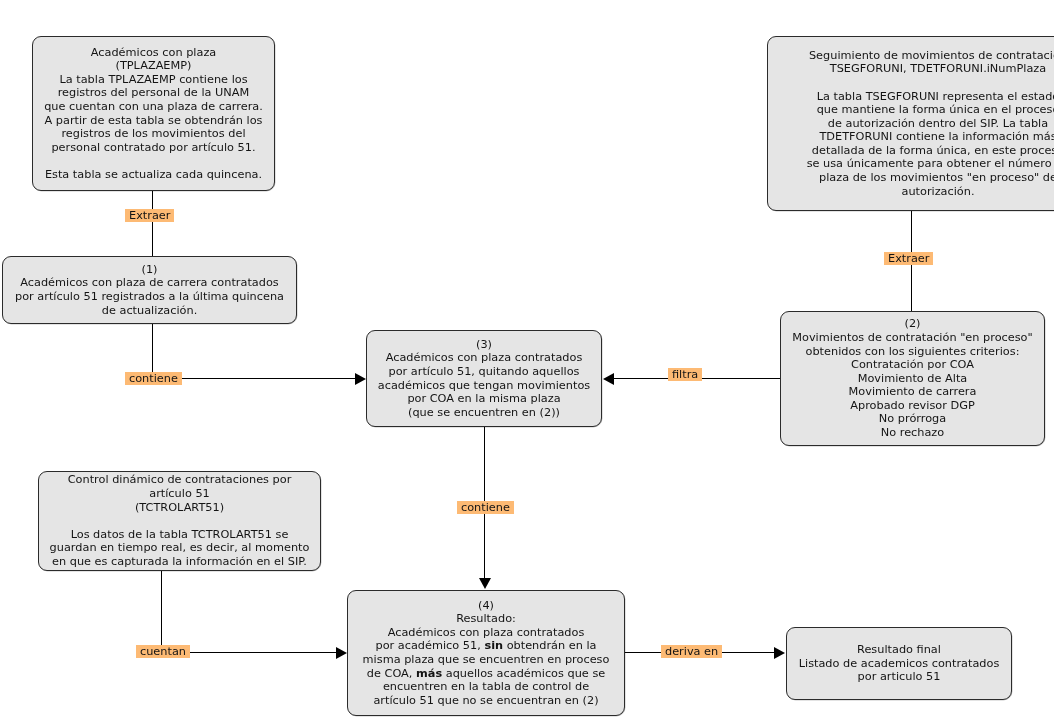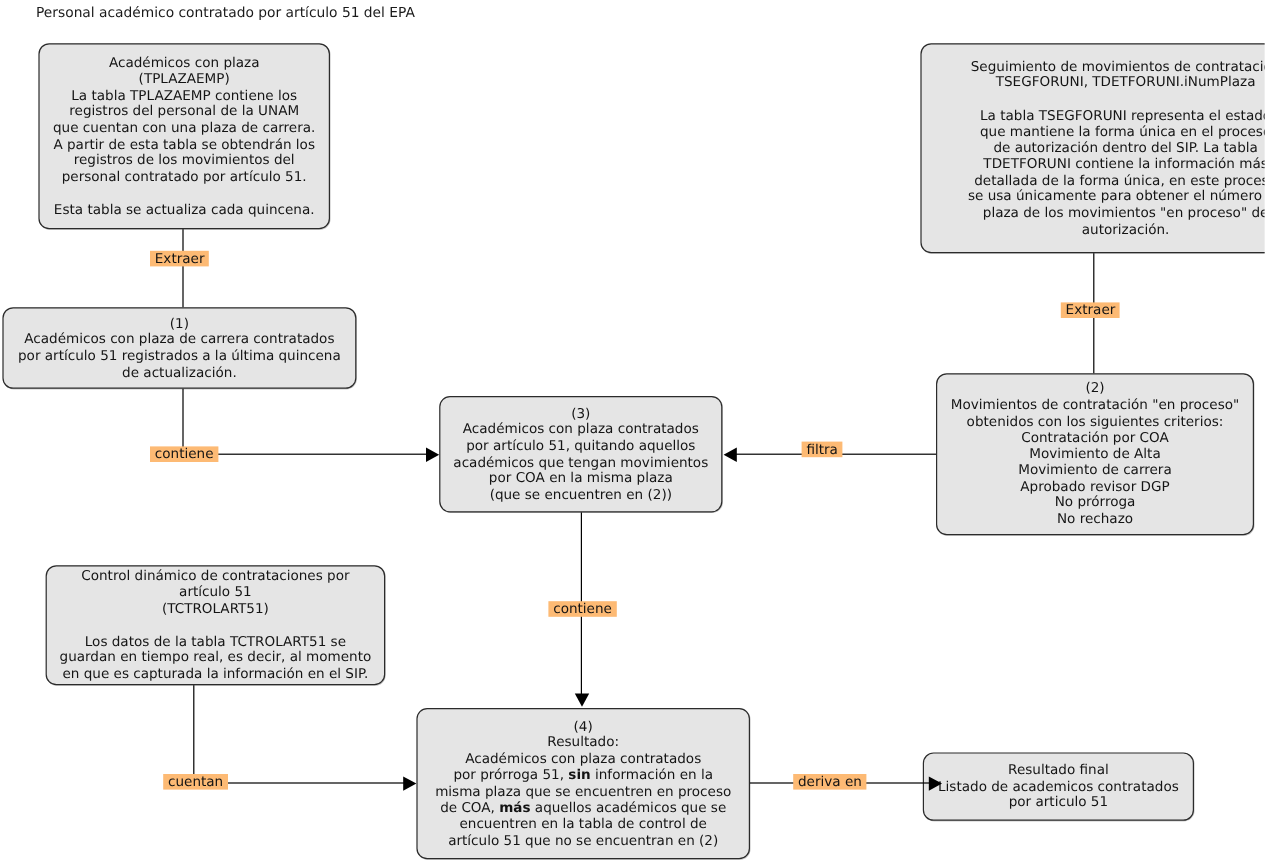--- a/index.html
+++ b/index.html
@@ -87,21 +87,20 @@
     background: #fdba74;
     padding: 0 4px;
     white-space: nowrap;
   }
 </style>
 </head>
 <body>
 
 <div id="canvas">
 
-  <div class="diagram-title">Personal académico contratado por artículo 51 del EPA</div>
 
   <div class="node" style="left:32px; top:36px; width:243px; height:155px;">
     <span class="txt">Académicos con plaza
 (TPLAZAEMP)
 La tabla TPLAZAEMP contiene los
 registros del personal de la UNAM
 que cuentan con una plaza de carrera.
 A partir de esta tabla se obtendrán los
 registros de los movimientos del
 personal contratado por artículo 51.
@@ -158,28 +157,28 @@
 
 Los datos de la tabla TCTROLART51 se
 guardan en tiempo real, es decir, al momento
 en que es capturada la información en el SIP.</span>
   </div>
 
   <div class="node" style="left:347px; top:590px; width:278px; height:126px;">
     <span class="txt"><span>(4)</span>
 <span>Resultado:</span>
 <span>Académicos con plaza contratados</span>
-<span>por prórroga 51, </span><b>sin</b><span> información en la</span>
+<span>por académico 51, </span><b>sin</b><span> obtendrán en la</span>
 <span>misma plaza que se encuentren en proceso</span>
 <span>de COA, </span><b>más</b><span> aquellos académicos que se</span>
 <span>encuentren en la tabla de control de</span>
 <span>artículo 51 que no se encuentran en (2)</span></span>
   </div>
 
-  <div class="node" style="left:769px; top:627px; width:226px; height:57px;align-items:center;">
+  <div class="node" style="left:786px; top:627px; width:226px; height:73px;align-items:center;">
     <span class="txt">Resultado final
 Listado de  academicos contratados
 por articulo 51</span>
   </div>
 
   <div class="ln v" style="left:152px; top:191px; height:65px;"></div>
   <div class="edge-label" style="left:125px; top:209px;">Extraer</div>
 
   <div class="ln v" style="left:911px; top:211px; height:100px;"></div>
   <div class="edge-label" style="left:884px; top:252px;">Extraer</div>

